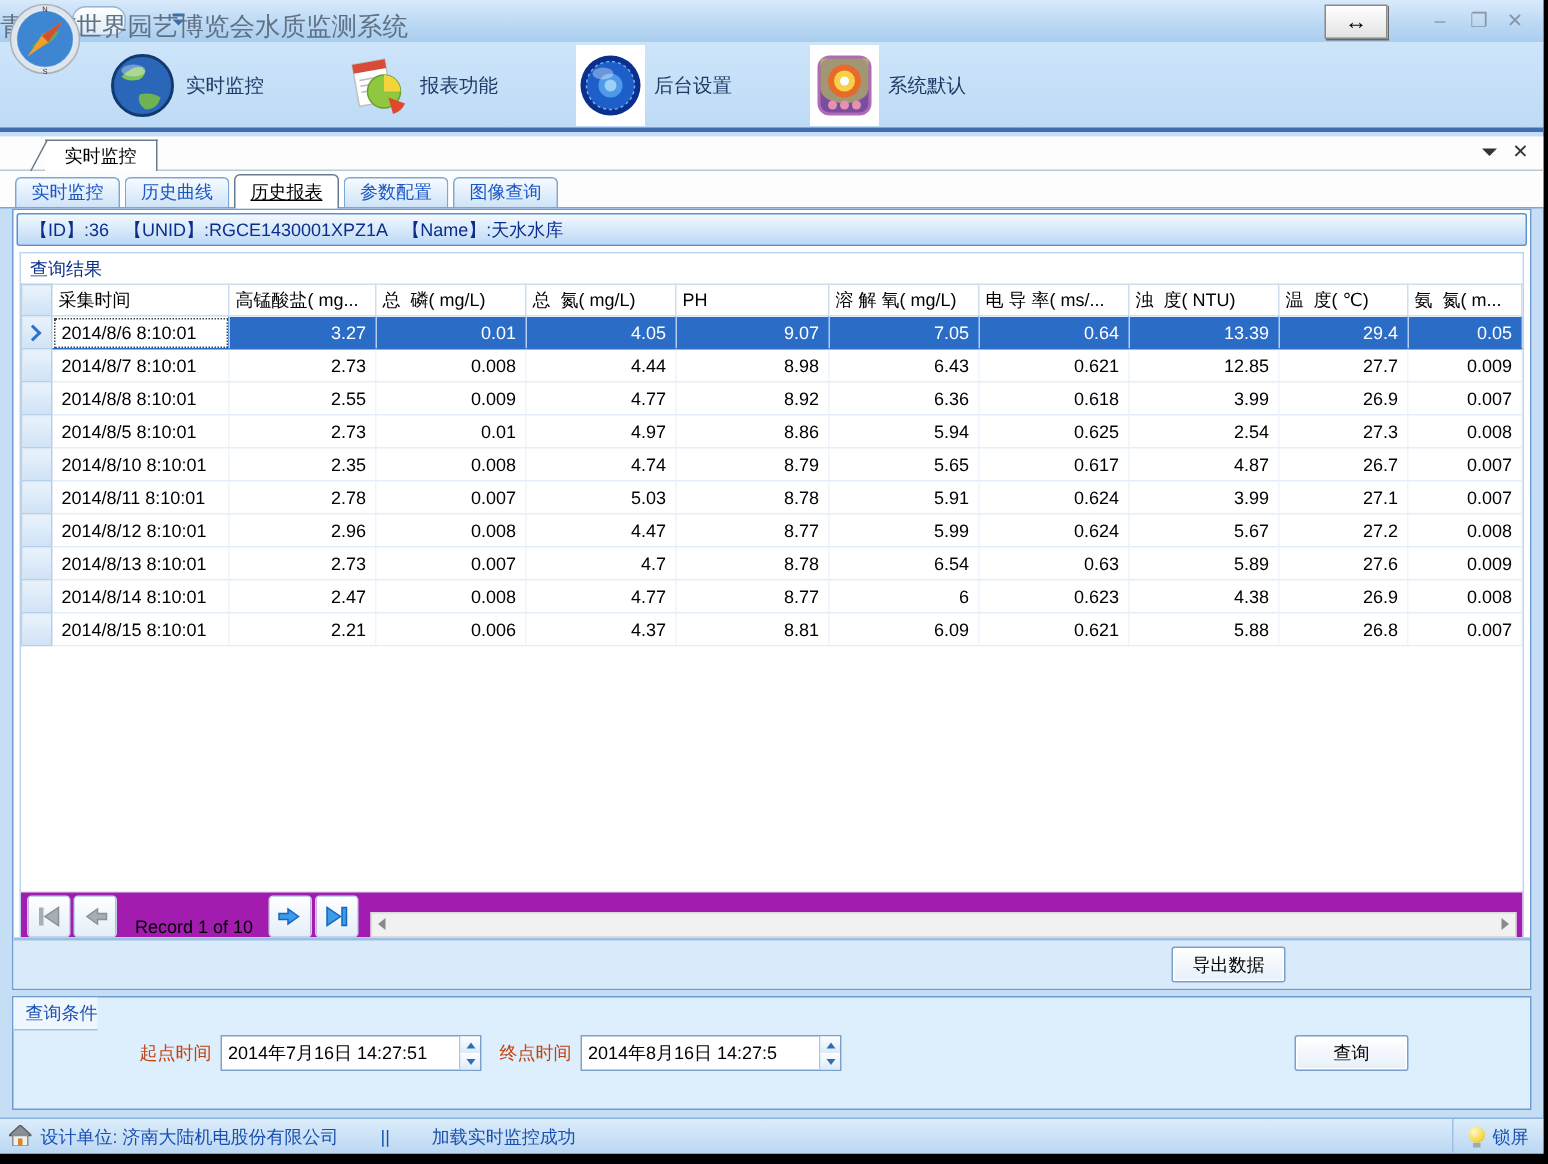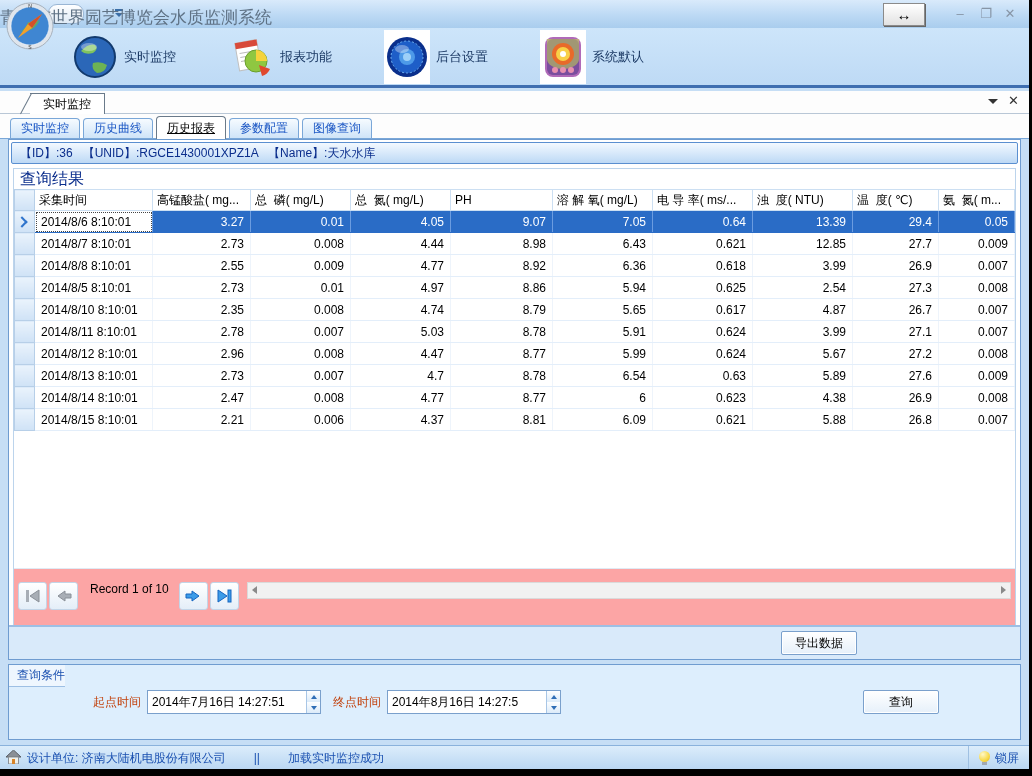--- a/index.html
+++ b/index.html
@@ -46,34 +46,34 @@
   .subtab{height:19px;padding:0 10px;display:flex;align-items:center;font-size:12px;color:#1a56c4;cursor:pointer;
     background:linear-gradient(#f6fbff,#cfe4f8);border:1px solid #7aa7d8;border-bottom:none;border-radius:4px 4px 0 0;}
   .subtab.active{height:22px;background:#fff;color:#000;border-color:#6a7a8a;position:relative;z-index:2;margin-bottom:-1px;text-decoration:underline;}
 
   
   .panel{position:absolute;left:8px;top:139px;width:1013px;height:521px;background:#fff;border:1px solid #6f9cd0;
     box-sizing:border-box;display:flex;flex-direction:column;}
   .infobar{margin:2px;height:20px;background:linear-gradient(#f3f9ff,#bdd9f5);border:1px solid #5a8fd0;border-radius:2px;
     display:flex;align-items:center;padding:0 8px;font-size:12px;color:#0b2e8c;white-space:pre;}
   .groupbox{flex:1;margin:2px 4px 0 4px;border:1px solid #bcd4ec;border-bottom:none;display:flex;flex-direction:column;overflow:hidden;}
-  .grouplabel{height:20px;display:flex;align-items:center;padding-left:6px;font-size:16px;color:#0b2e8c;background:#fff;}
+  .grouplabel{height:20px;display:flex;align-items:center;padding-left:6px;font-size:12px;color:#0b2e8c;background:#fff;}
   table.results{border-collapse:collapse;table-layout:fixed;width:100%;}
   table.results th{font-weight:normal;text-align:left;height:20px;padding:0 4px;font-size:12px;background:#fff;
     border-right:1px solid #ccdff2;border-bottom:1px solid #ccdff2;border-top:1px solid #ccdff2;white-space:pre;overflow:hidden;}
   table.results th.gutter, table.results td.gutter{background:linear-gradient(#eaf3fc,#cfe2f6);border:1px solid #b7cfe8;padding:0;}
   table.results td{height:21px;padding:0 6px;font-size:12px;color:#000;border-bottom:1px solid #e3eefa;border-right:1px solid #eef4fb;
     white-space:nowrap;overflow:hidden;}
   td.num{text-align:right;} td.time{text-align:left;}
   tr.selected td{background:#2a6cc6;color:#fff;border-right-color:#6b9ce0;border-bottom-color:#2a6cc6;}
   tr.selected td.focuscell{background:#fff;color:#000;outline:1px dotted #444;outline-offset:-2px;}
   .selarrow{display:inline-block;width:6px;height:6px;border-top:2px solid #2f74cc;border-right:2px solid #2f74cc;transform:rotate(45deg);margin-left:3px;}
   .table-filler{flex:1;background:#fff;}
   
-  .navrow{height:30px;display:flex;align-items:flex-start;padding:13px 4px;background:#fca5a5;border-top:1px solid #e0eaf4;}
+  .navrow{height:30px;display:flex;align-items:flex-end;padding:0 4px;background:#a21caf;border-top:1px solid #e0eaf4;}
   .navbtn{width:27px;height:26px;margin-right:2px;border:1px solid #c2d5e8;border-radius:3px;background:linear-gradient(#ffffff,#e4eef8);
     display:flex;align-items:center;justify-content:center;cursor:pointer;}
   .rec-label{font-size:12px;color:#000;margin:0 10px;}
   .hscroll{flex:1;height:15px;margin-left:6px;background:#f1f1f1;border:1px solid #dadada;position:relative;}
   .hscroll .arr-l,.hscroll .arr-r{position:absolute;top:3px;width:0;height:0;border-top:4px solid transparent;border-bottom:4px solid transparent;}
   .hscroll .arr-l{left:4px;border-right:5px solid #8a8a8a;}
   .hscroll .arr-r{right:4px;border-left:5px solid #8a8a8a;}
   
   .exportstrip{height:32px;background:#d9eafa;border-top:2px solid #9dbfe4;display:flex;align-items:center;}
   .blue-btn{width:76px;height:24px;background:linear-gradient(#ffffff,#e6f0fa);border:1px solid #7aa0cc;border-radius:2px;

